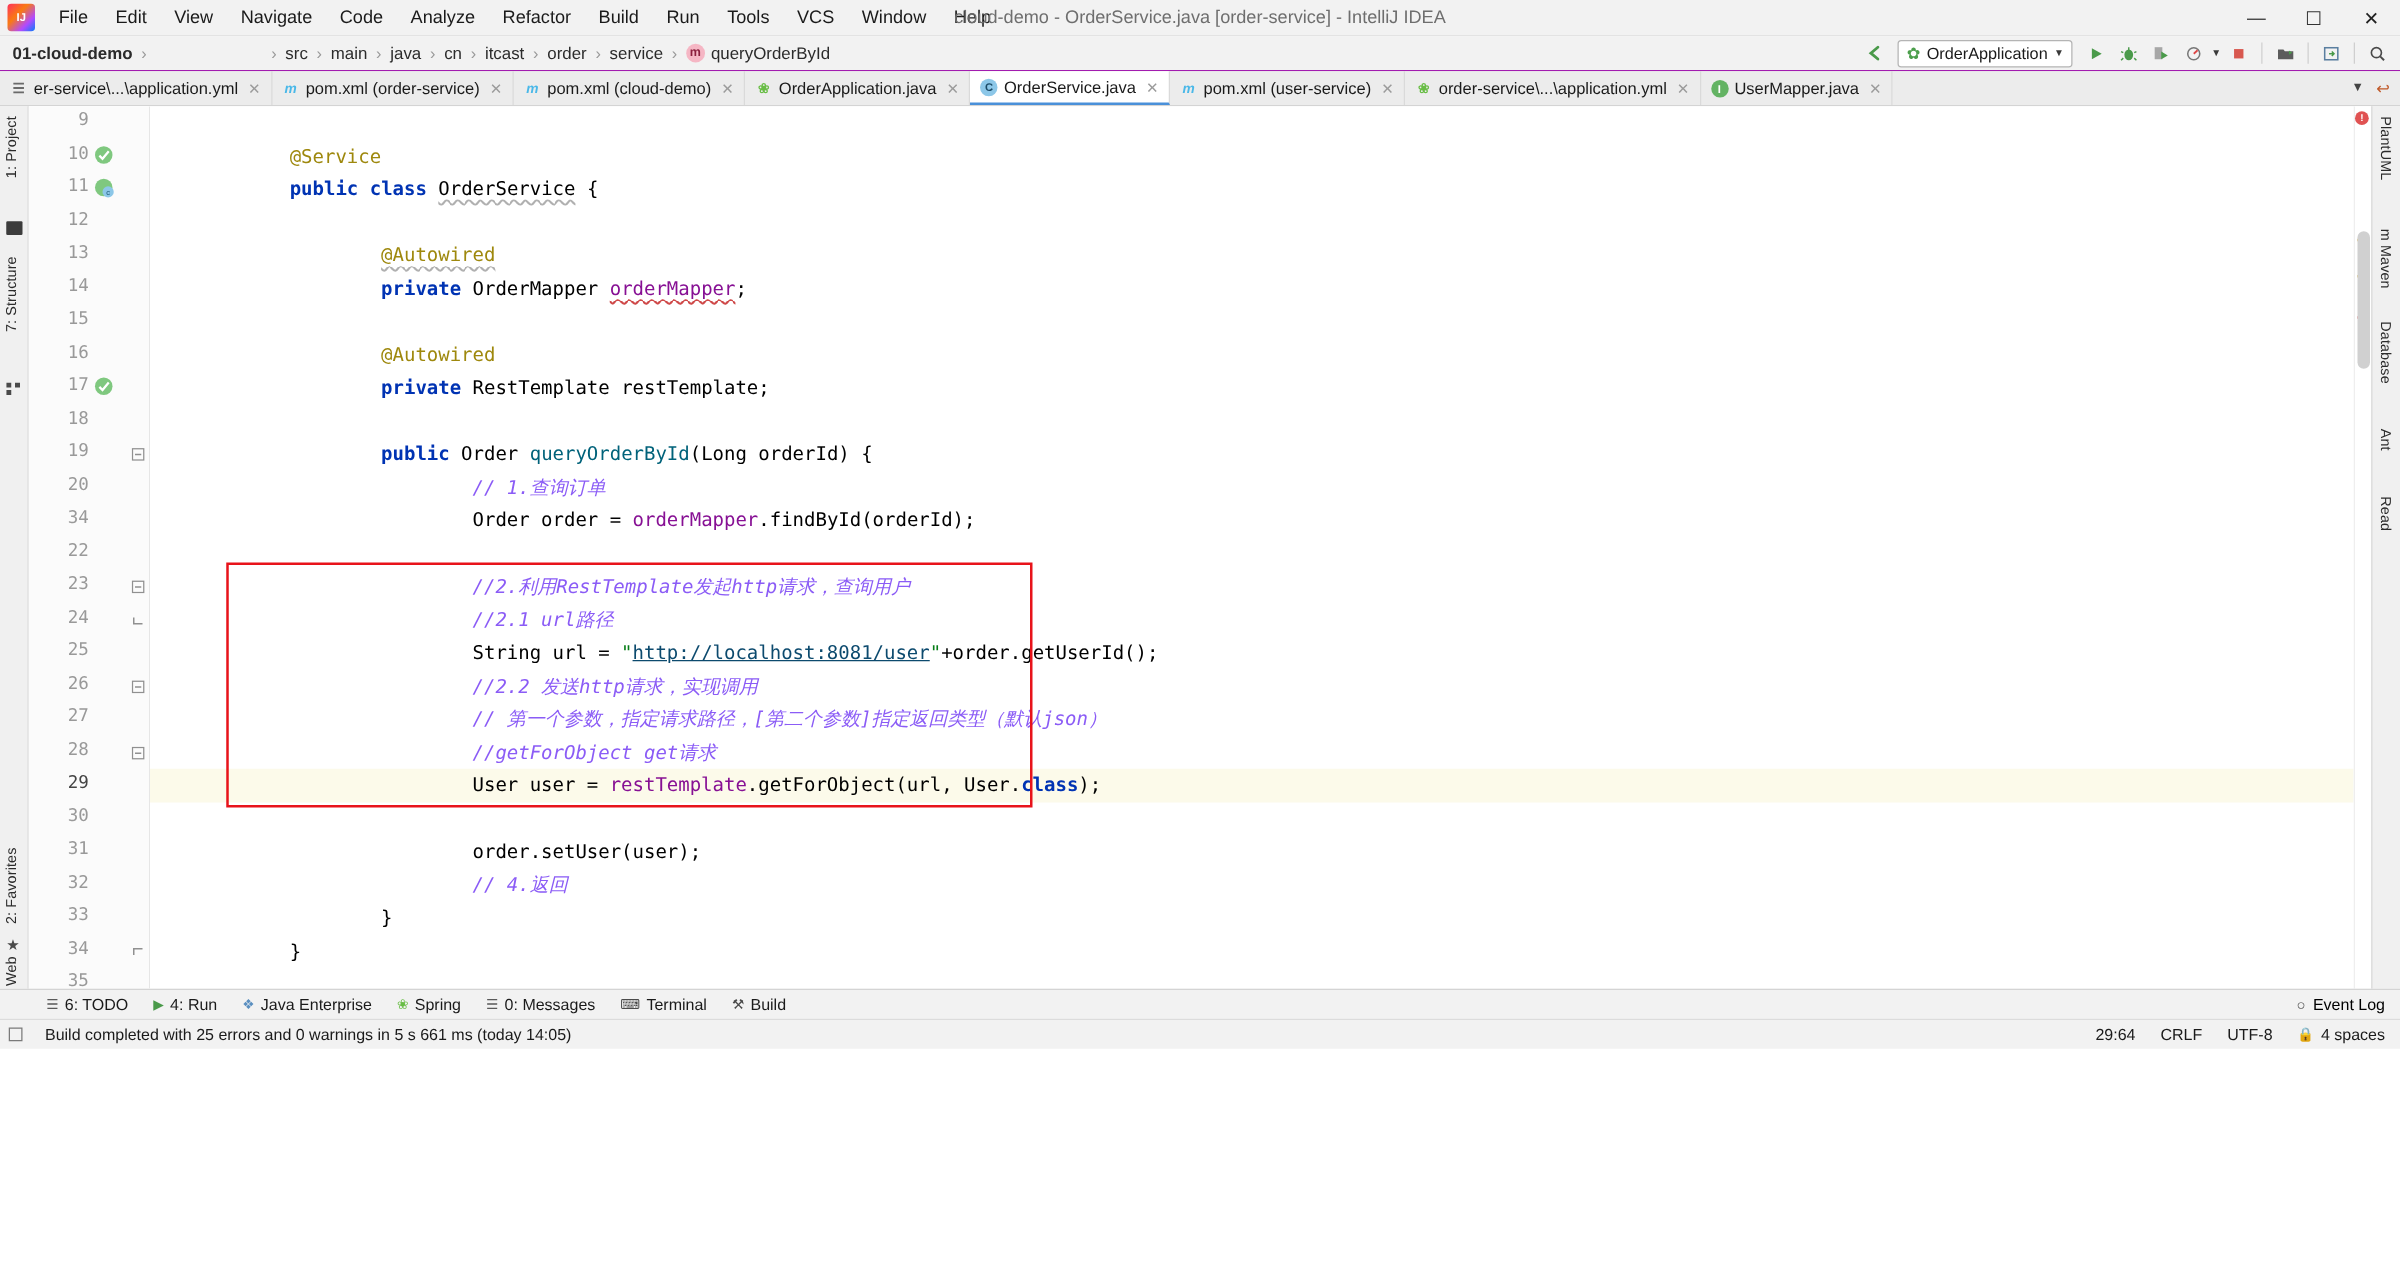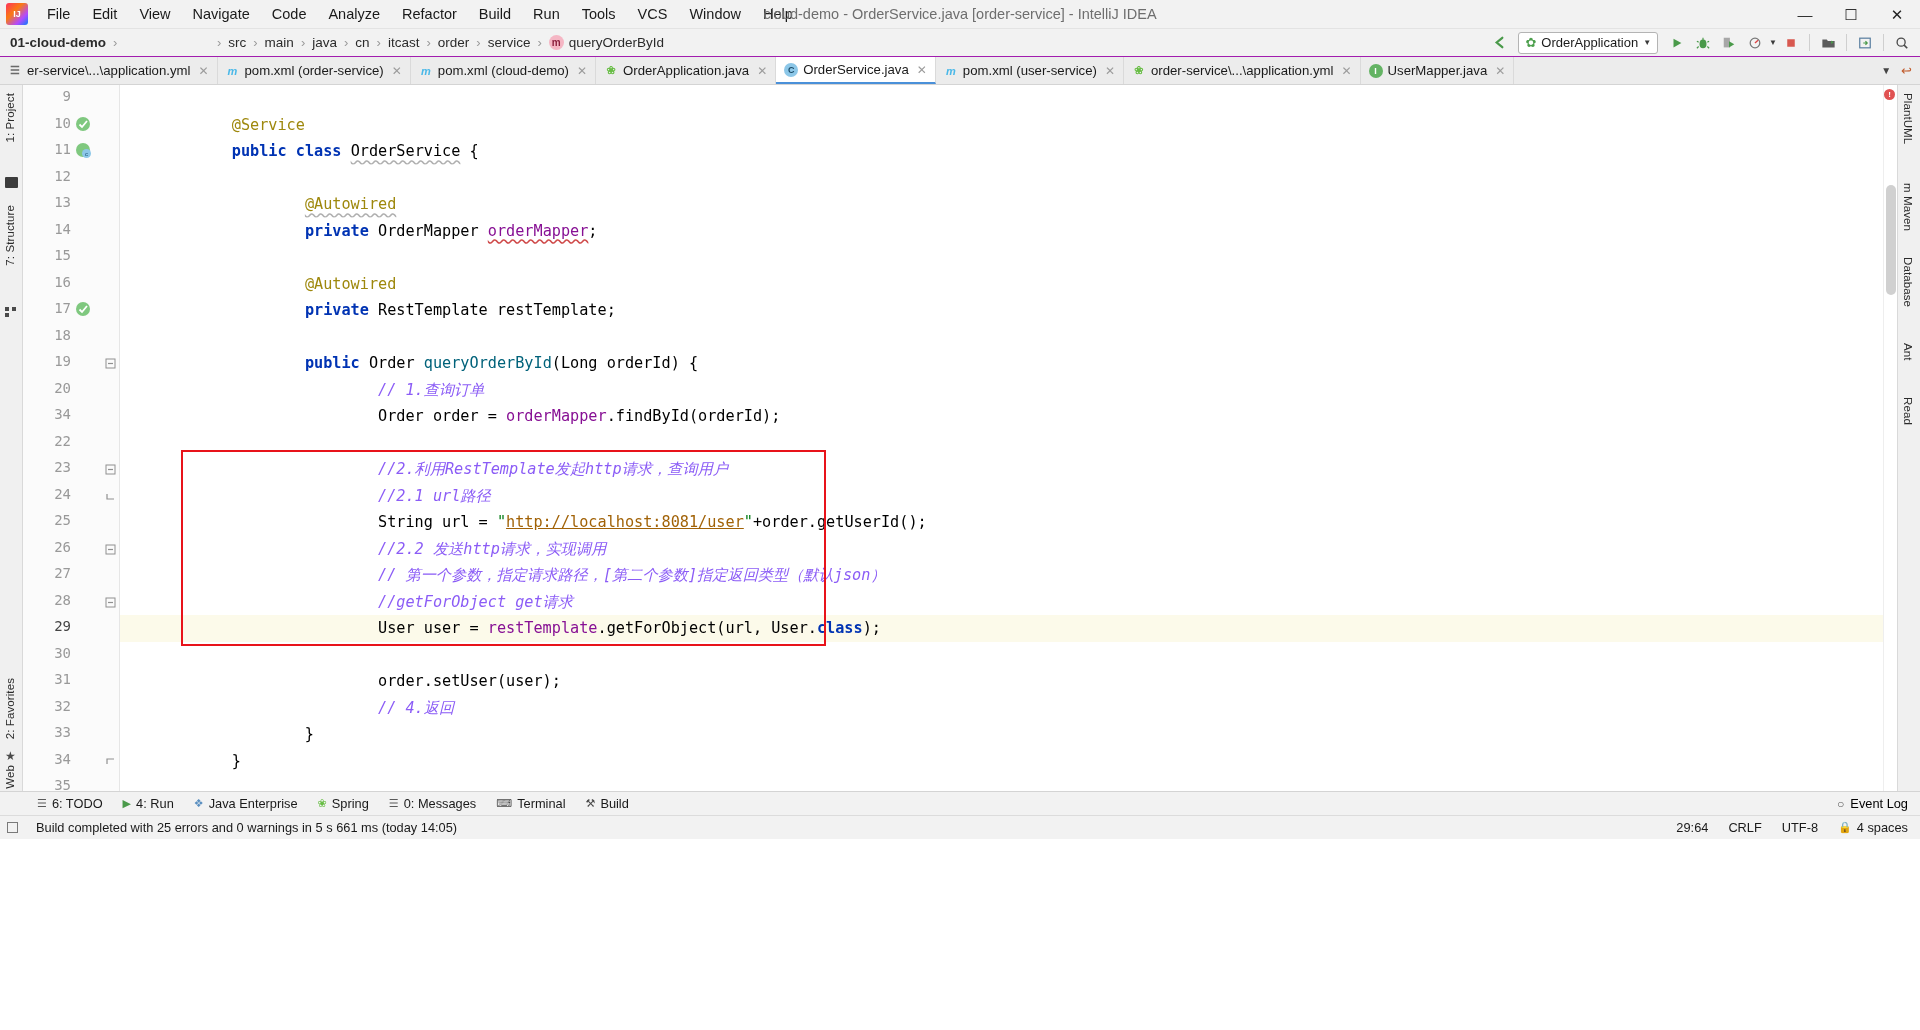--- a/index.html
+++ b/index.html
@@ -87,21 +87,21 @@
     white-space:pre; line-height:26.5px; padding-left:3px; color:#000; }
   .cline.hl { background:#fcfaea; }
   .vline { position:absolute; left:0; top:0; bottom:0; width:1px; background:#e6e6e6; }
 
   .kw { color:#0033b3; font-weight:bold; }
   .ann { color:#9e880d; }
   .fld { color:#871094; }
   .mth { color:#00627a; }
   .str { color:#067d17; }
   .cmt { color:#8b5cf6; font-style:italic; }
-  .strlink { color:#a16207; text-decoration:underline; }
+  .strlink { color:#0c4a6e; text-decoration:underline; }
   .wavy { text-decoration: underline; text-decoration-style: wavy;
     text-decoration-color:#b0b0b0; text-underline-offset:3px; }
   .wavyred { text-decoration: underline; text-decoration-style: wavy;
     text-decoration-color:#cf4a4a; text-underline-offset:3px; }
 
   .redbox { position:absolute; border:2.5px solid #e8131a; pointer-events:none; }
 
   
   .markerbar { width:14px; flex:0 0 14px; background:#fff; position:relative;
     border-left:1px solid #eee; }

